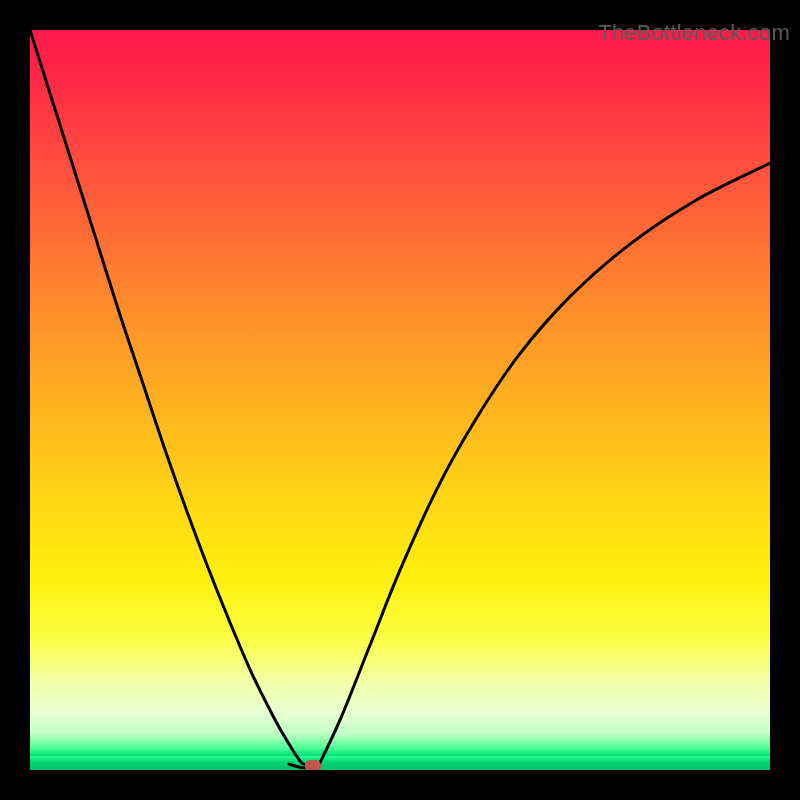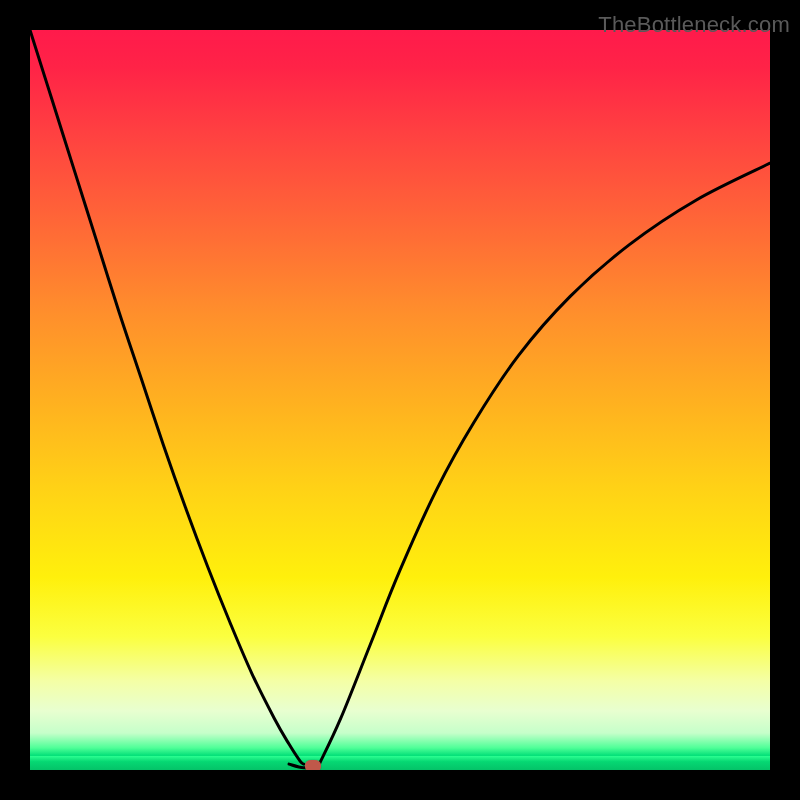--- a/index.html
+++ b/index.html
@@ -14,21 +14,21 @@
   .frame {
     position: absolute;
     left: 0;
     top: 0;
     width: 800px;
     height: 800px;
     background: #000;
   }
   .watermark {
     position: absolute;
-    top: 12px;
+    top: 20px;
     right: 10px;
     color: #5a5a5a;
     font-size: 22px;
     font-weight: 400;
     letter-spacing: 0.2px;
     z-index: 5;
   }
   .plot {
     position: absolute;
     left: 30px;

